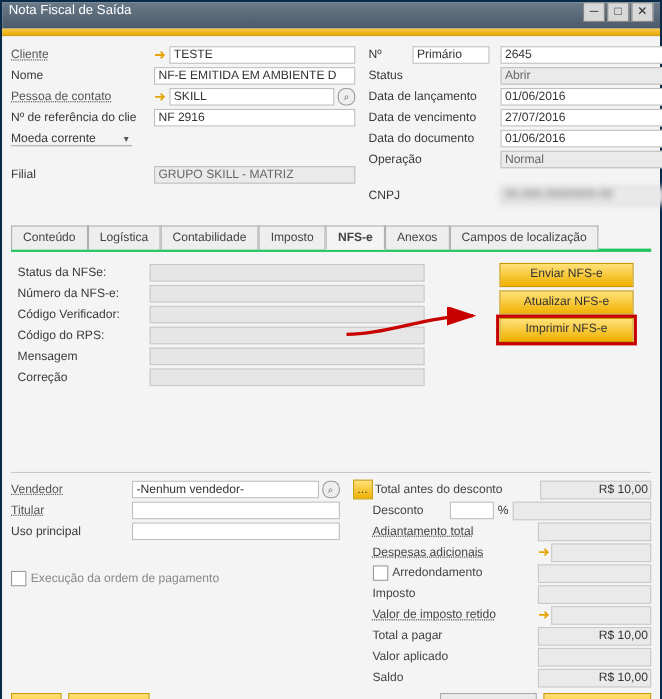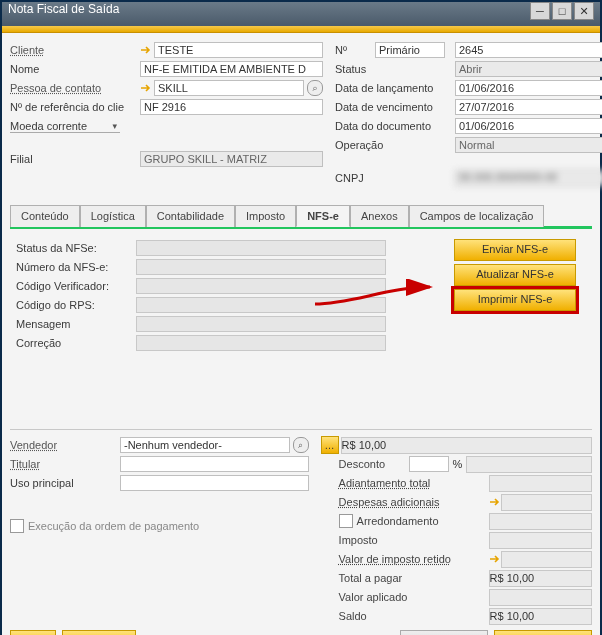--- a/index.html
+++ b/index.html
@@ -30,21 +30,21 @@
 .nfse-left .row .label{width:120px}
 .nfse-left .row .field{flex:1;background:#e6e6e6;border:1px solid #c8c8c8}
 .nfse-buttons{position:absolute;right:8px;top:10px;width:130px}
 .gbtn{display:block;width:120px;height:20px;line-height:18px;text-align:center;border:1px solid #c89a00;background:linear-gradient(#ffe27a,#f0b000);color:#333;margin-bottom:3px;font-size:11px}
 .gbtn.highlight{box-shadow:0 0 0 3px #c80000}
 .red-arrow{position:absolute;left:300px;top:50px;pointer-events:none}
 .bottom{display:flex;gap:12px;margin-top:6px}
 .bottom .col .row .label{width:110px}
 .totals .row{height:18px}
 .totals .tlabel{width:150px;color:#444}
-.totals .tval{flex:1;padding-right:2px;background:#eaeaea;border:1px solid #c8c8c8;height:15px;line-height:15px}
+.totals .tval{flex:1;text-align:right;padding-right:2px;background:#eaeaea;border:1px solid #c8c8c8;height:15px;line-height:15px}
 .chk{width:12px;height:12px;border:1px solid #999;background:#fff;margin-right:4px;display:inline-block;vertical-align:middle}
 .obs textarea.notes{width:265px;height:68px;background:#fff7c0;border:1px solid #d8c060;resize:none;font:inherit;vertical-align:top}
 .footer{display:flex;align-items:center;padding:4px 0 2px 0;gap:6px}
 .btn{height:22px;padding:0 14px;border:1px solid #c89a00;background:linear-gradient(#ffe27a,#f0b000);color:#333;font:inherit}
 .btn.gray{background:linear-gradient(#eee,#d6d6d6);border:1px solid #aaa;color:#777}
 .spacer{flex:1}
 .tri:after{content:"▾";margin-left:6px;font-size:9px;color:#333}
 .mini{width:16px;height:16px;background:linear-gradient(#ffe27a,#f0b000);border:1px solid #c89a00;display:inline-flex;align-items:center;justify-content:center;font-size:10px;margin-right:2px}
 .gold-arrow{display:inline-block}
 .gold-arrow svg{display:block}
@@ -212,20 +212,21 @@
         <div class="row" style="color:#888">
           <span class="chk"></span>
           <span>Execução da ordem de pagamento</span>
         </div>
         <div style="height:10px"></div>
       </div>
 
       <div class="col totals" style="flex:1">
         <div class="row">
             <span class="mini">…</span>
+          <span class="tlabel">Total antes do desconto</span>
           <div class="tval">R$ 10,00</div>
           </div>
         <div class="row" style="padding-left:18px">
           <span class="tlabel" style="width:70px">Desconto</span>
           <input class="field" style="width: 40px;">
           <span style="margin:0 4px">%</span>
           <div class="tval"></div>
           </div>
         <div class="row" style="padding-left:18px">
           <span class="tlabel total-link">Adiantamento total</span>

